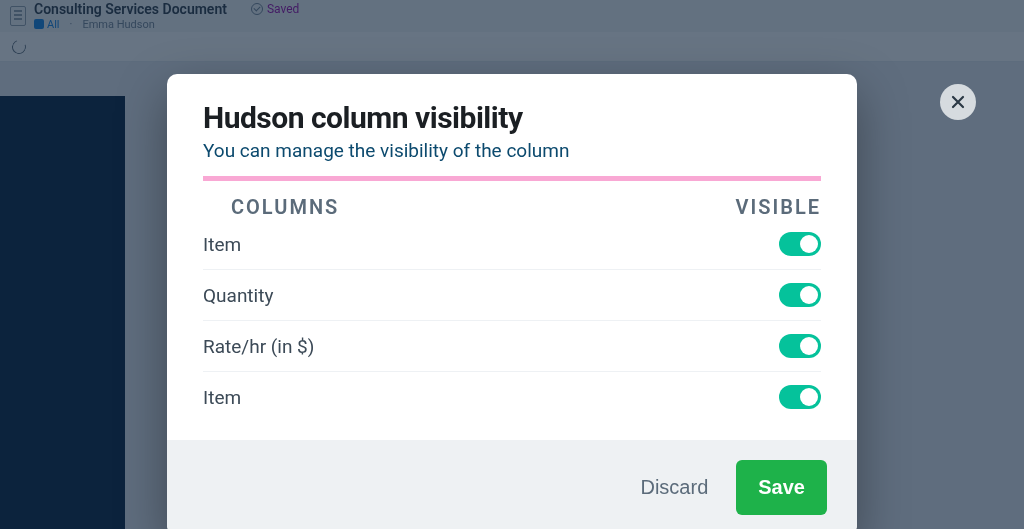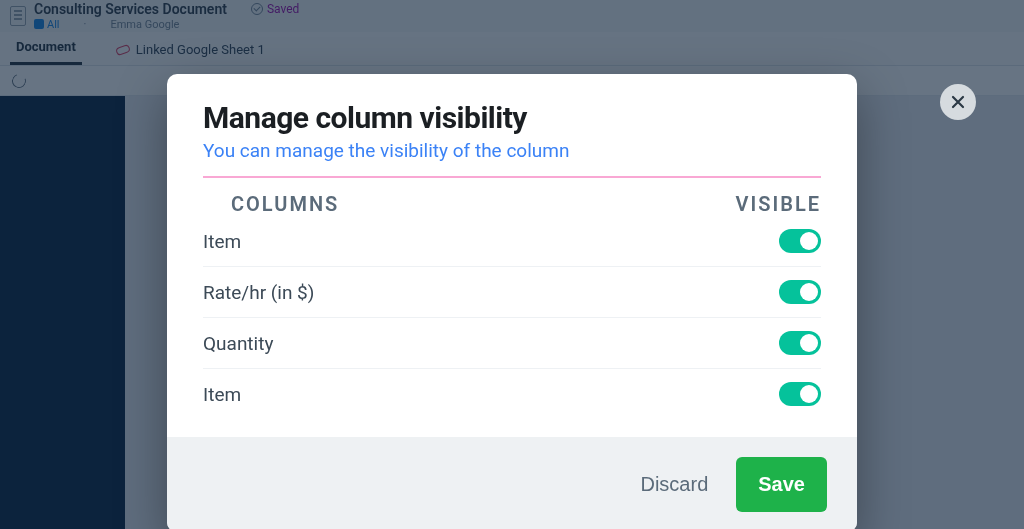--- a/index.html
+++ b/index.html
@@ -10,21 +10,21 @@
   .page { position: absolute; inset: 0; background: #e9edf1; }
   .topbar { height: 32px; background: #f4f6f8; display: flex; align-items: center; padding: 0 10px; gap: 8px; font-size: 12px; color: #3a4a5b; }
   .doc-icon { width: 16px; height: 20px; border: 1px solid #9aa5b1; border-radius: 2px; position: relative; }
   .doc-icon::after { content: ""; position: absolute; top: 3px; left: 3px; right: 3px; height: 2px; background: #9aa5b1; box-shadow: 0 4px 0 #9aa5b1, 0 8px 0 #9aa5b1; }
   .title-col { display: flex; flex-direction: column; line-height: 1.2; }
   .title-row { display: flex; align-items: center; gap: 24px; }
   .doc-title { font-weight: 600; font-size: 14px; color: #36434f; }
   .saved { color: #a21caf; font-size: 12px; display: flex; align-items: center; gap: 4px; }
   .saved-check { width: 12px; height: 12px; border: 1px solid #7a8a99; border-radius: 50%; position: relative; }
   .saved-check::after { content: ""; position: absolute; left: 2px; top: 2px; width: 5px; height: 3px; border-left: 1px solid #7a8a99; border-bottom: 1px solid #7a8a99; transform: rotate(-45deg); }
-  .meta-row { font-size: 11px; color: #7a8a99; display: flex; gap: 24px; align-items: center; }
+  .meta-row { font-size: 11px; color: #7a8a99; display: flex; gap: 10px; align-items: center; }
   .meta-people { color: #1e88e5; display: flex; align-items: center; gap: 3px; }
   .people-icon { width: 10px; height: 10px; background: #1e88e5; border-radius: 2px; }
 
   .tabs { height: 34px; background: #fbfcfd; display: flex; align-items: flex-end; padding: 0 10px; gap: 28px; font-size: 13px; border-bottom: 1px solid #dfe5ea; }
   .tab { padding: 8px 6px; color: #6a7885; }
   .tab.active { font-weight: 700; color: #2b3945; border-bottom: 3px solid #2b3945; }
   .tab.link { color: #3a4a5b; display: flex; align-items: center; gap: 6px; }
   .link-icon { width: 14px; height: 8px; border: 1.5px solid #d46; border-radius: 4px; transform: rotate(-20deg); }
 
   .toolbar { height: 30px; background: #fff; border-bottom: 1px solid #e5e9ee; display: flex; align-items: center; padding: 0 12px; }
@@ -46,21 +46,21 @@
   .overlay { position: absolute; inset: 0; background: rgba(10, 30, 55, 0.62); z-index: 10; }
 
   
   .modal-wrap { position: absolute; inset: 0; z-index: 20; display: flex; align-items: flex-start; justify-content: center; padding-top: 74px; }
   .modal { width: 690px; background: #fff; border-radius: 10px; box-shadow: 0 18px 50px rgba(0,0,0,0.35); overflow: hidden; position: relative; }
   .close-btn { position: absolute; top: 84px; right: 48px; z-index: 30; width: 36px; height: 36px; border-radius: 50%; background: #d6dbdf; display: flex; align-items: center; justify-content: center; cursor: pointer; }
   .close-btn svg { width: 16px; height: 16px; }
 
   .modal-body { padding: 26px 36px 18px 36px; }
   .modal-title { font-size: 30px; font-weight: 700; color: #1b1f23; letter-spacing: -0.5px; }
-  .modal-sub { font-size: 19px; color: #3b82f6; margin-top: 4px; padding-bottom: 14px; border-bottom: 2px solid #f9a8d4; }
+  .modal-sub { font-size: 19px; color: #0c4a6e; margin-top: 4px; padding-bottom: 14px; border-bottom: 5px solid #f9a8d4; }
 
   .cols-header { display: flex; justify-content: space-between; align-items: center; margin-top: 14px; font-size: 20px; font-weight: 600; letter-spacing: 2px; color: #5b6b7a; margin-left: 28px; }
   .cols-header .vis { letter-spacing: 2px; }
 
   .row { display: flex; justify-content: space-between; align-items: center; padding: 13px 0; border-bottom: 1px solid #eef1f4; }
   .row:last-child { border-bottom: none; }
   .row-label { font-size: 19px; color: #3c4a57; }
 
   .toggle { width: 42px; height: 24px; background: #05c29b; border-radius: 12px; position: relative; cursor: pointer; }
   .toggle::after { content: ""; position: absolute; right: 3px; top: 3px; width: 18px; height: 18px; background: #fff; border-radius: 50%; }
@@ -82,32 +82,25 @@
           <span class="saved-check"></span>
           <span>Saved</span>
         </span>
       </div>
       <div class="meta-row">
         <span class="meta-people">
           <span class="people-icon"></span>
           <span>All</span>
         </span>
         <span>·</span>
-        <span>Emma Google</span>
+        <span>Emma Hudson</span>
       </div>
     </div>
   </div>
 
-  <div class="tabs">
-    <div class="tab active">Document</div>
-    <div class="tab link">
-      <span class="link-icon"></span>
-      <span>Linked Google Sheet 1</span>
-    </div>
-  </div>
 
   <div class="toolbar">
     <span class="refresh"></span>
   </div>
 
   <div class="workspace">
     <div class="left-rail"></div>
     <div class="doc-area">
       <div class="doc-body">
         <div class="date-line">Date:c</div>
@@ -131,38 +124,38 @@
 
 <div class="close-btn">
   <svg viewBox="0 0 16 16">
     <path d="M3 3 L13 13 M13 3 L3 13" stroke="#2b3945" stroke-width="2.2" stroke-linecap="round" fill="none"></path>
   </svg>
 </div>
 
 <div class="modal-wrap">
   <div class="modal">
     <div class="modal-body">
-      <div class="modal-title">Manage column visibility</div>
+      <div class="modal-title">Hudson column visibility</div>
       <div class="modal-sub">You can manage the visibility of the column</div>
 
       <div class="cols-header">
         <span>COLUMNS</span>
         <span class="vis">VISIBLE</span>
       </div>
 
       <div class="row">
         <span class="row-label">Item</span>
         <span class="toggle"></span>
       </div>
       <div class="row">
-        <span class="row-label">Rate/hr (in $)</span>
+        <span class="row-label">Quantity</span>
         <span class="toggle"></span>
       </div>
       <div class="row">
-        <span class="row-label">Quantity</span>
+        <span class="row-label">Rate/hr (in $)</span>
         <span class="toggle"></span>
       </div>
       <div class="row">
         <span class="row-label">Item</span>
         <span class="toggle"></span>
       </div>
     </div>
 
     <div class="modal-footer">
       <button class="btn-discard">Discard</button>

